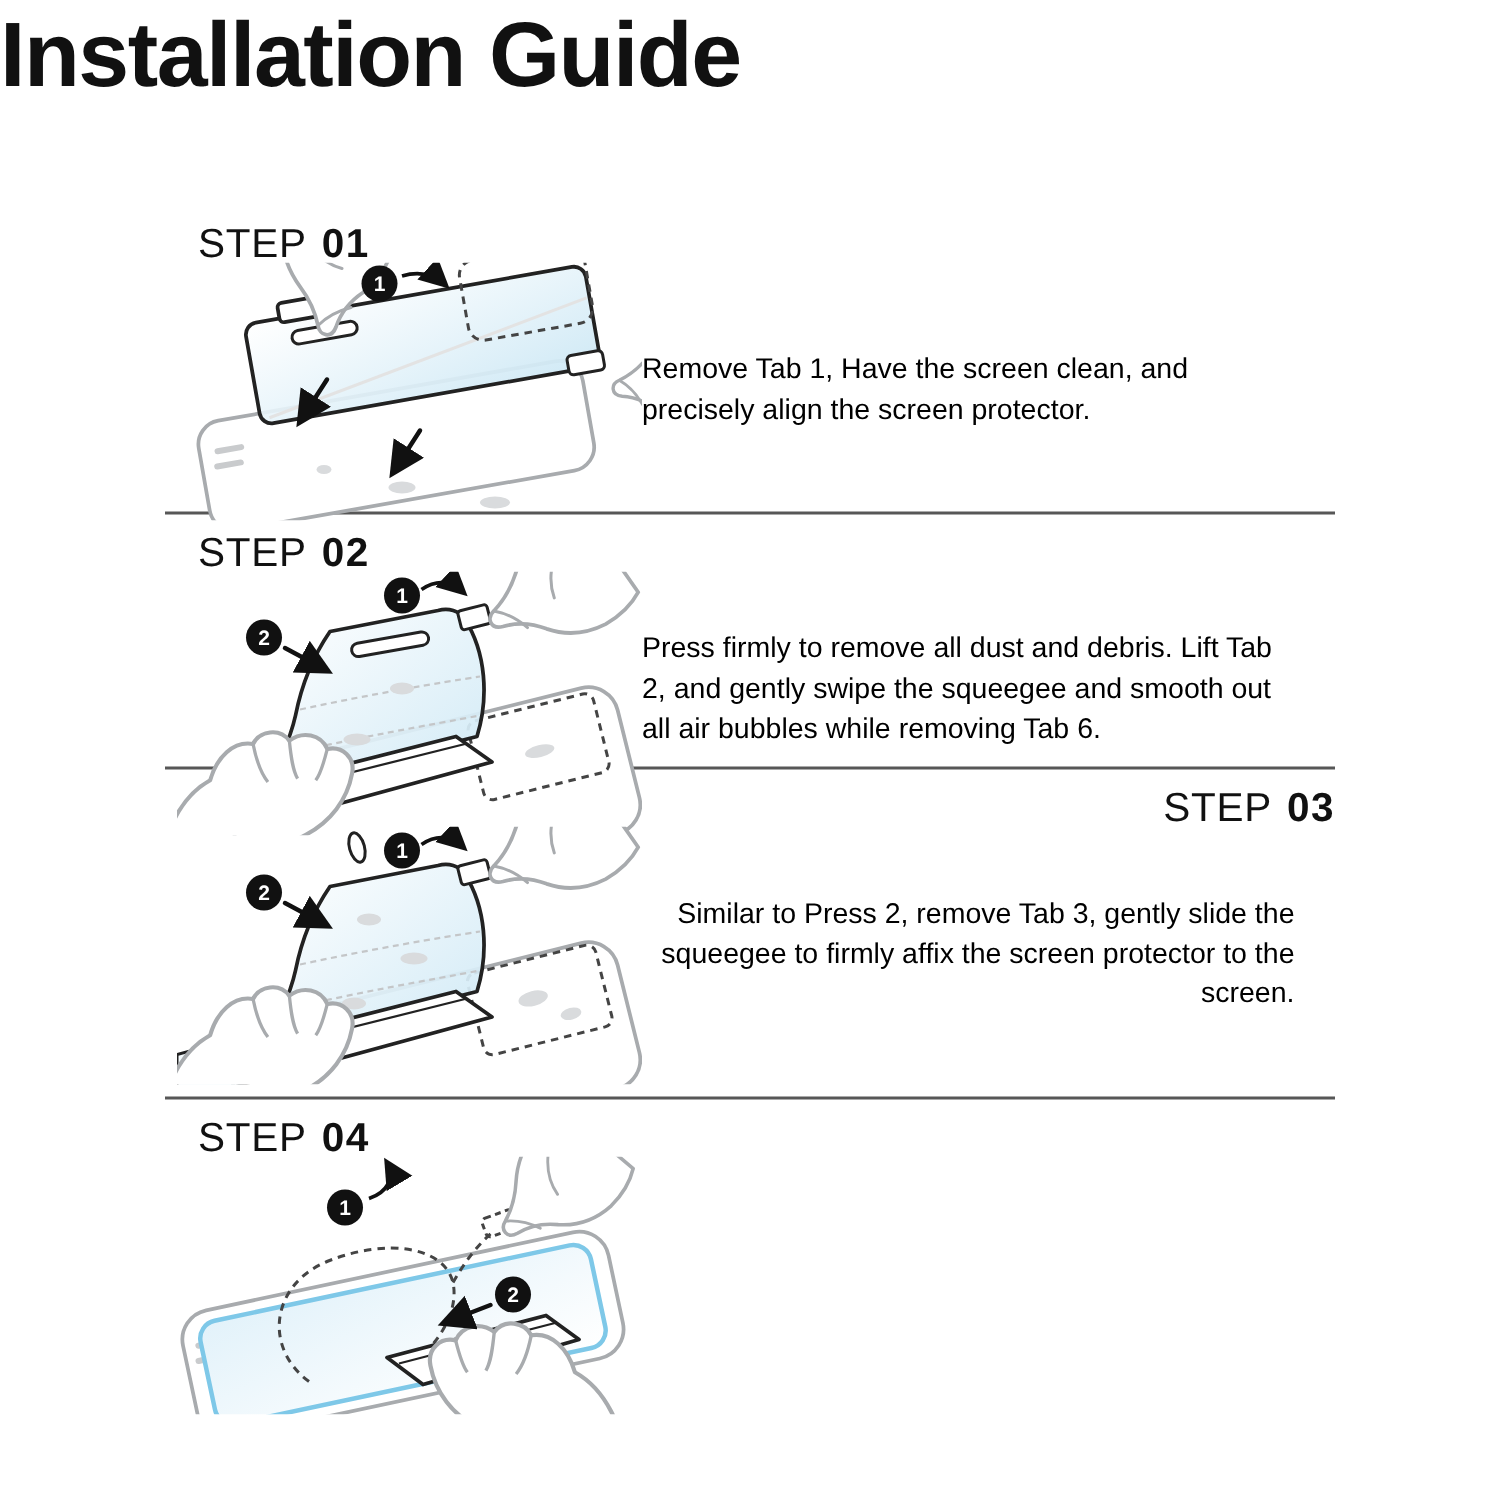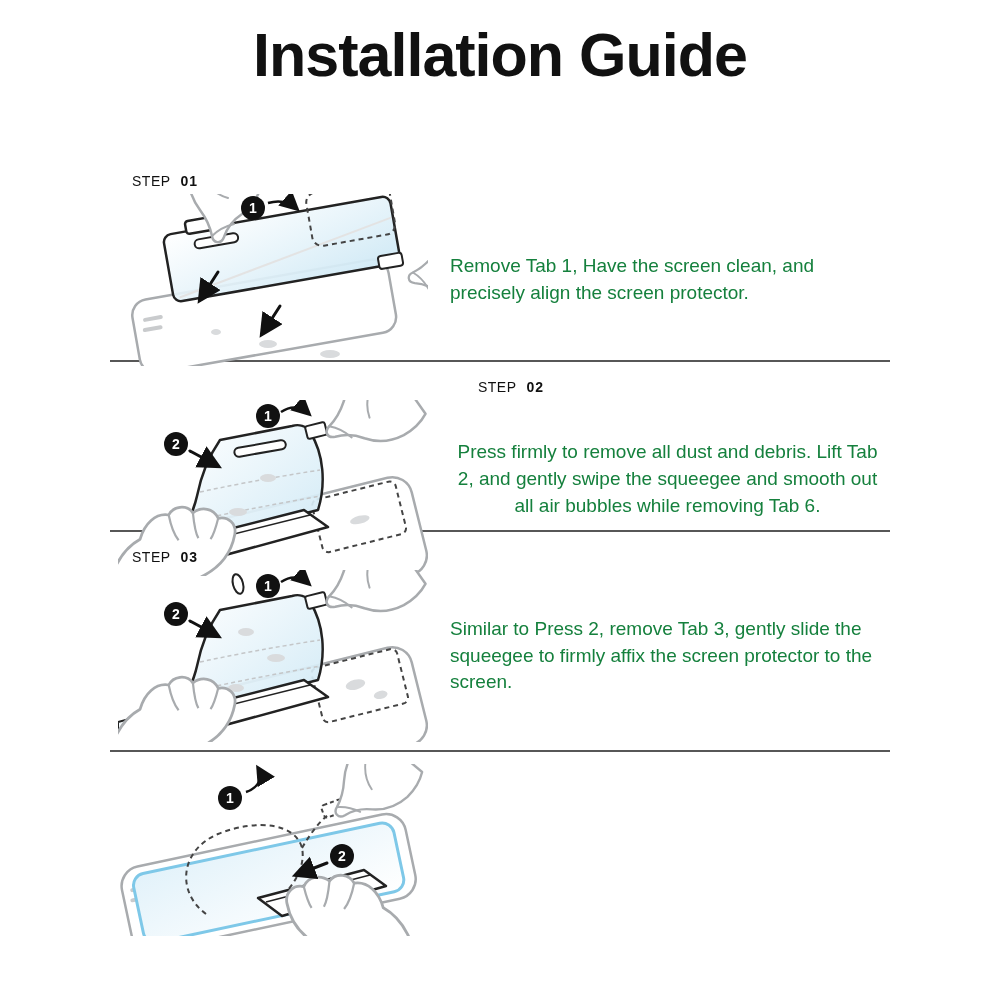--- a/index.html
+++ b/index.html
@@ -5,69 +5,68 @@
   * { box-sizing: border-box; }
   html, body { margin: 0; padding: 0; }
   body {
     width: 1000px; height: 1000px;
     background: #ffffff;
     font-family: "Liberation Sans", sans-serif;
     color: #2e2e2e;
     overflow: hidden;
   }
   .page-title {
-    margin: 20px 0 0 0;
-    text-align: center;
+    margin: 1px 0 0 0;
     font-size: 61px;
     font-weight: 800;
     letter-spacing: -1px;
     color: #111111;
   }
   .guide {
     width: 780px;
     margin: 66px auto 0 auto;
   }
   .step { position: relative; padding-top: 12px; }
   .step-1 { height: 204px; }
-  .step-2 { height: 168px; text-align: center; }
-  .step-3 { height: 218px; }
+  .step-2 { height: 168px; }
+  .step-3 { height: 218px; text-align: right; }
   .step-4 { height: 205px; }
   .divider {
     height: 2px;
     background: #575757;
     width: 100%;
   }
   .step-header {
     padding-left: 22px;
-    font-size: 14px;
+    font-size: 27px;
     letter-spacing: 0.5px;
     color: #111111;
     height: 26px;
     line-height: 26px;
   }
   .step-header .num {
     font-weight: 800;
     margin-left: 10px;
     letter-spacing: 1px;
   }
   .step-body { display: flex; align-items: flex-start; }
   .illu-box {
     flex: 0 0 310px;
     width: 310px;
     margin-left: 8px;
     overflow: hidden;
   }
   .illu-box svg { display: block; }
   .description {
     align-self: center;
-    margin-left: 22px;
+    margin-left: 0;
     width: 435px;
     font-size: 19px;
     line-height: 1.42;
-    color: #15803d;
+    color: #000000;
   }
   .desc-2 { margin-top: 2px; }
   svg text.badge-num {
     font-family: "Liberation Sans", sans-serif;
     font-size: 14px;
     font-weight: bold;
     fill: #ffffff;
   }
 </style>
 </head>
@@ -241,20 +240,23 @@
             <path d="M72,51 L100,66" stroke="#111" stroke-width="3" stroke-linecap="round" marker-end="url(#ah)"></path>
           </g>
         </svg>
       </div>
       <p class="description">Similar to Press 2, remove Tab 3, gently slide the squeegee to firmly affix the screen protector to the screen.</p>
     </div>
   </section>
   <div class="divider"></div>
 
   <section class="step step-4">
+    <div class="step-header">
+      <span>STEP</span><span class="num">04</span>
+    </div>
     <div class="step-body">
       <div class="illu-box">
         <svg width="310" height="172" viewBox="0 0 310 172">
           <g transform="rotate(-12 150 130)">
             <rect x="8" y="76" width="290" height="86" rx="20" fill="#fff" stroke="#a8abae" stroke-width="2.5"></rect>
             <rect x="16" y="96" width="18" height="4" rx="2" fill="#c9cbcd"></rect>
             <rect x="14" y="106" width="18" height="4" rx="2" fill="#c9cbcd"></rect>
           </g>
           <g transform="rotate(-12 150 130)">
             <rect x="20" y="84" width="266" height="70" rx="12" fill="url(#screenGrad)" stroke="#7ec8e8" stroke-width="3"></rect>

